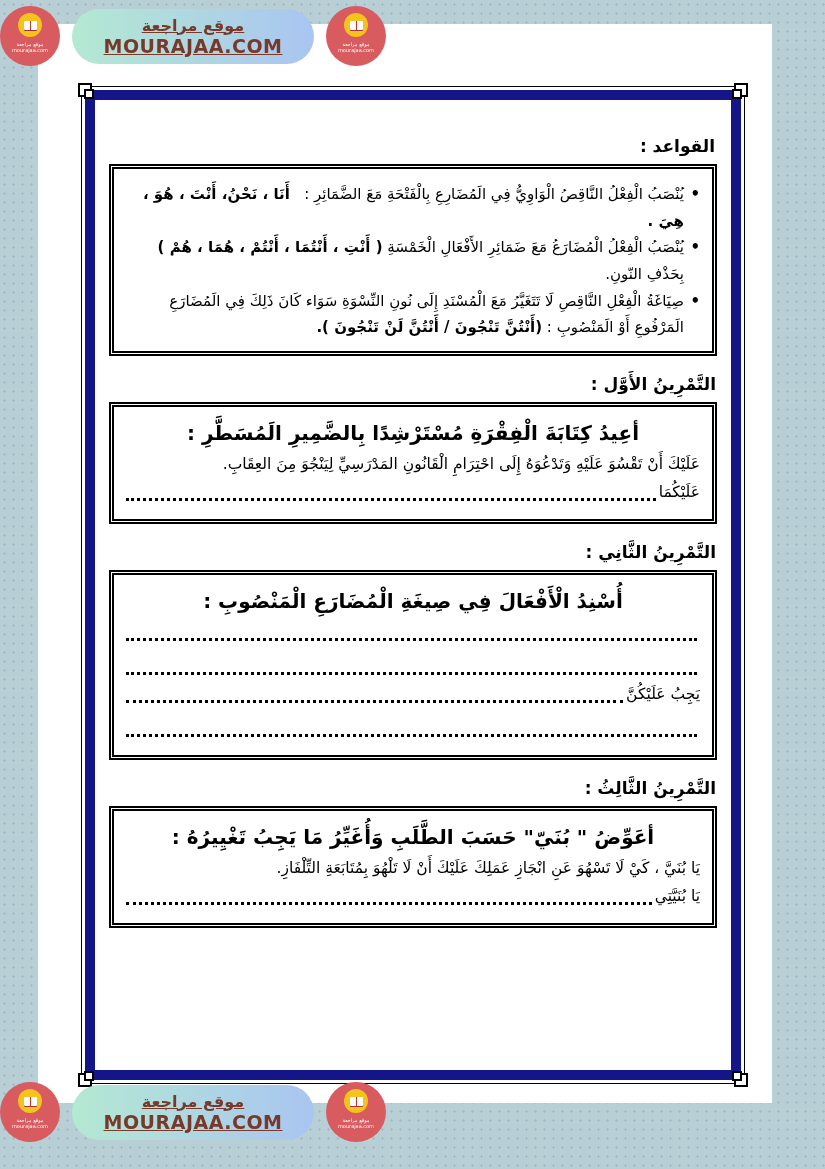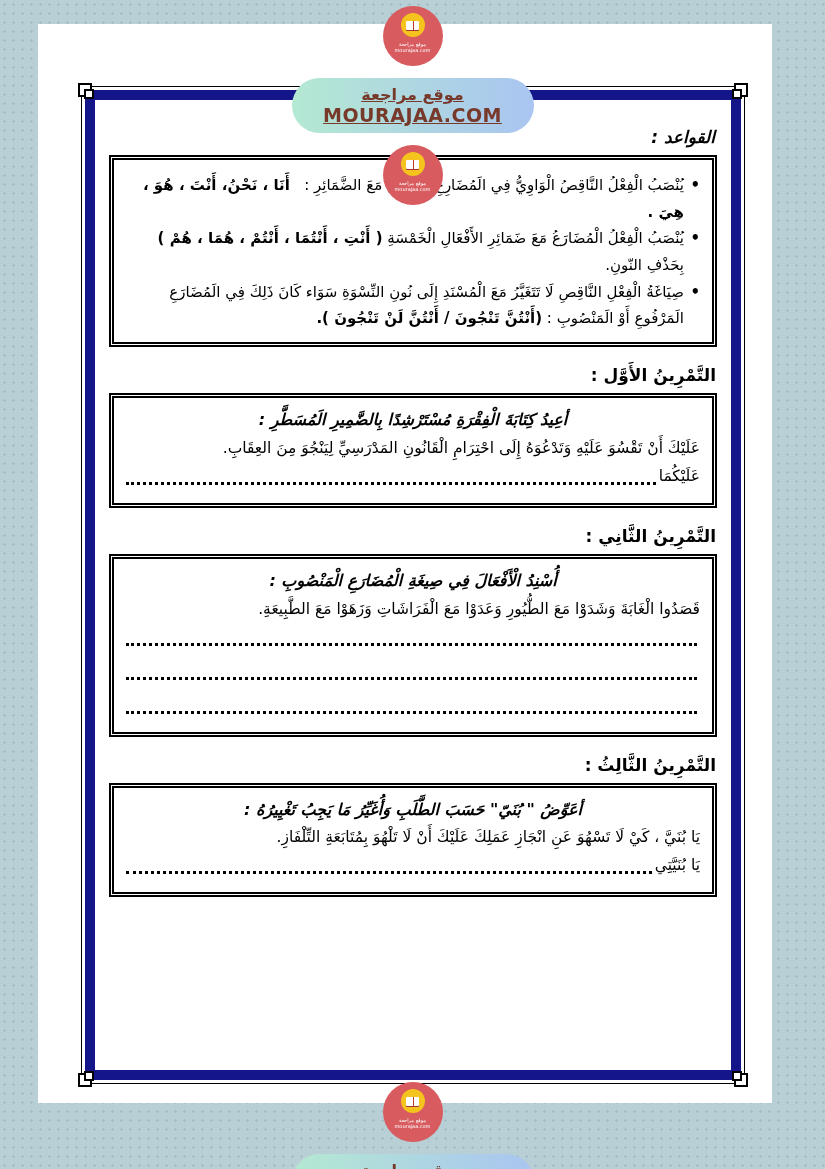--- a/index.html
+++ b/index.html
@@ -8,21 +8,21 @@
     width:825px; height:1169px; position:relative; overflow:hidden;
     background-color:#b8cfd5;
     background-image: radial-gradient(#a2bdc6 1px, transparent 1.3px);
     background-size: 9px 9px;
     font-family:"DejaVu Sans", sans-serif;
     color:#000;
   }
   .sheet { position:absolute; left:38px; top:24px; width:734px; height:1079px; background:#ffffff; }
 
   
-  .brand { position:absolute; left:0; width:825px; display:flex; justify-content:center; align-items:center; gap:12px; z-index:5;flex-direction:column; }
+  .brand { position:absolute; left:0; width:825px; display:flex; align-items:center; gap:12px; z-index:5; }
   .brand.header { top:6px; }
   .brand.footer { top:1082px; }
   .logo { width:60px; height:60px; border-radius:50%; background:#d85b60; display:flex; flex-direction:column; align-items:center; flex:0 0 auto; }
   .logo .yellow { margin-top:7px; width:24px; height:24px; border-radius:50%; background:#f4c31d; display:flex; align-items:center; justify-content:center; }
   .book { width:13px; height:9px; background:#fff; border-radius:1px; position:relative; box-shadow:0 1px 0 #a33; }
   .book::after { content:""; position:absolute; left:50%; top:0; width:1px; height:100%; background:#c0392b; }
   .logo .t1 { font-size:5px; color:#fff; margin-top:4px; line-height:1.2; }
   .logo .t2 { font-size:5px; color:#fff; line-height:1.2; }
   .pill { width:242px; height:55px; border-radius:28px; background:linear-gradient(90deg,#b4e9d2,#a9c5f1); display:flex; flex-direction:column; align-items:center; justify-content:center; }
   .pill .ar { font-size:16px; font-weight:bold; color:#77392a; text-decoration:underline; cursor:pointer; }
@@ -33,28 +33,28 @@
   .sq { position:absolute; background:#fff; border:2px solid #000; }
   .sq.big { width:14px; height:14px; }
   .sq.small { width:10px; height:10px; }
   .tl1{top:-17px;right:auto;left:-17px;} .tl2{top:-11px;left:-11px;}
   .tr1{top:-17px;right:-17px;} .tr2{top:-11px;right:-11px;}
   .bl1{bottom:-17px;left:-17px;} .bl2{bottom:-11px;left:-11px;}
   .br1{bottom:-17px;right:-17px;} .br2{bottom:-11px;right:-11px;}
 
   .content { position:absolute; inset:0; padding:12px 14px; direction:rtl; text-align:right; }
 
-  .rules-heading { font-size:17px; font-weight:bold; margin:15px 2px 8px;font-style:italic; }
+  .rules-heading { font-size:17px; font-weight:bold; margin:24px 2px 8px; }
   .rulebox { border:5px double #000; padding:12px 10px 10px; font-size:15px; line-height:1.78; margin-bottom:8px; }
   .rule-item { position:relative; padding-right:18px; }
   .rule-item .bullet { position:absolute; right:2px; top:0; font-weight:bold; }
 
   .ex-title { font-size:17px; font-weight:bold; margin:18px 1px 8px; }
   .exbox { border:5px double #000; padding:8px 12px 12px; font-size:15.5px; line-height:1.8; }
-  .prompt { font-weight:bold; text-align:center; font-size:16px;font-style:italic; }
+  .prompt { font-weight:bold; text-align:center; font-size:20px; }
   .answer-row { display:flex; align-items:flex-end; }
   .answer-label { white-space:nowrap; }
   .dots { flex:1; border-bottom:3px dotted #000; margin-bottom:6px; margin-right:3px; min-height:22px; }
   .answer-row.only-dots { margin-top:6px; }
 </style>
 </head>
 <body>
 
 <div class="sheet"></div>
 
@@ -120,25 +120,28 @@
       <div>عَلَيْكَ أَنْ تَقْسُوَ عَلَيْهِ وَتَدْعُوَهُ إِلَى احْتِرَامِ الْقَانُونِ المَدْرَسِيِّ لِيَنْجُوَ مِنَ العِقَابِ.</div>
       <div class="answer-row">
         <span class="answer-label">عَلَيْكُمَا</span>
         <span class="dots"></span>
       </div>
     </div>
 
     <div class="ex-title">التَّمْرِينُ الثَّانِي  :</div>
     <div class="exbox">
       <div class="prompt">أُسْنِدُ الْأَفْعَالَ فِي صِيغَةِ الْمُضَارَعِ الْمَنْصُوبِ :</div>
-      <div>قَصَدُوا الْغَابَةَ وَشَدَوْا مَعَ الطُّيُورِ وَعَدَوْا مَعَ الْفَرَاشَاتِ وَزَهَوْا مَعَ الطَّبِيعَةِ.</div>
       <div class="answer-row">
         <span class="dots"></span>
       </div>
       <div class="answer-row only-dots">
+        <span class="dots"></span>
+      </div>
+      <div class="answer-row">
+        <span class="answer-label">يَجِبُ عَلَيْكُنَّ</span>
         <span class="dots"></span>
       </div>
       <div class="answer-row only-dots">
         <span class="dots"></span>
       </div>
     </div>
 
     <div class="ex-title">التَّمْرِينُ الثَّالِثُ :</div>
     <div class="exbox">
       <div class="prompt">أعَوِّضُ " بُنَيّ" حَسَبَ الطَّلَبِ وَأُغَيِّرُ مَا يَجِبُ تَغْيِيرُهُ :</div>

